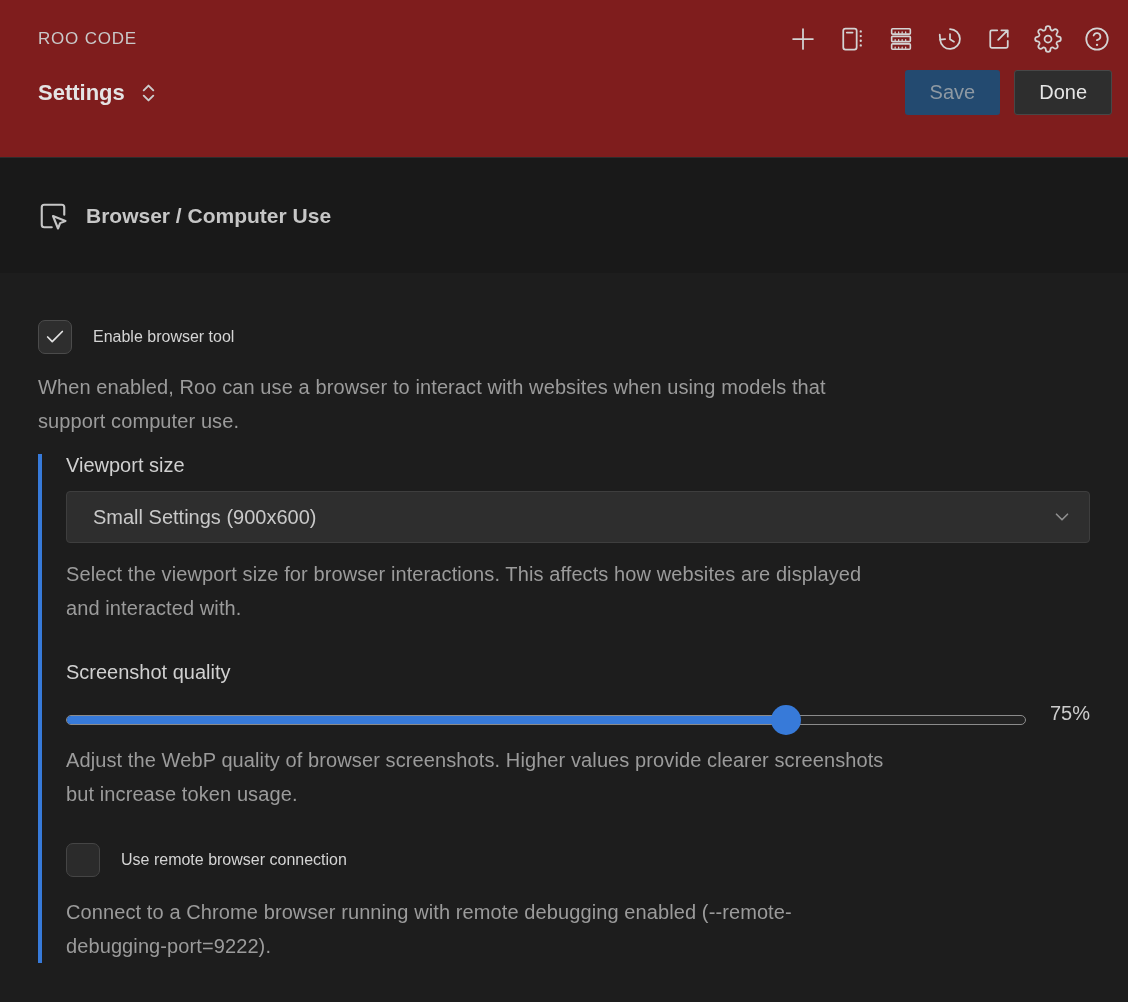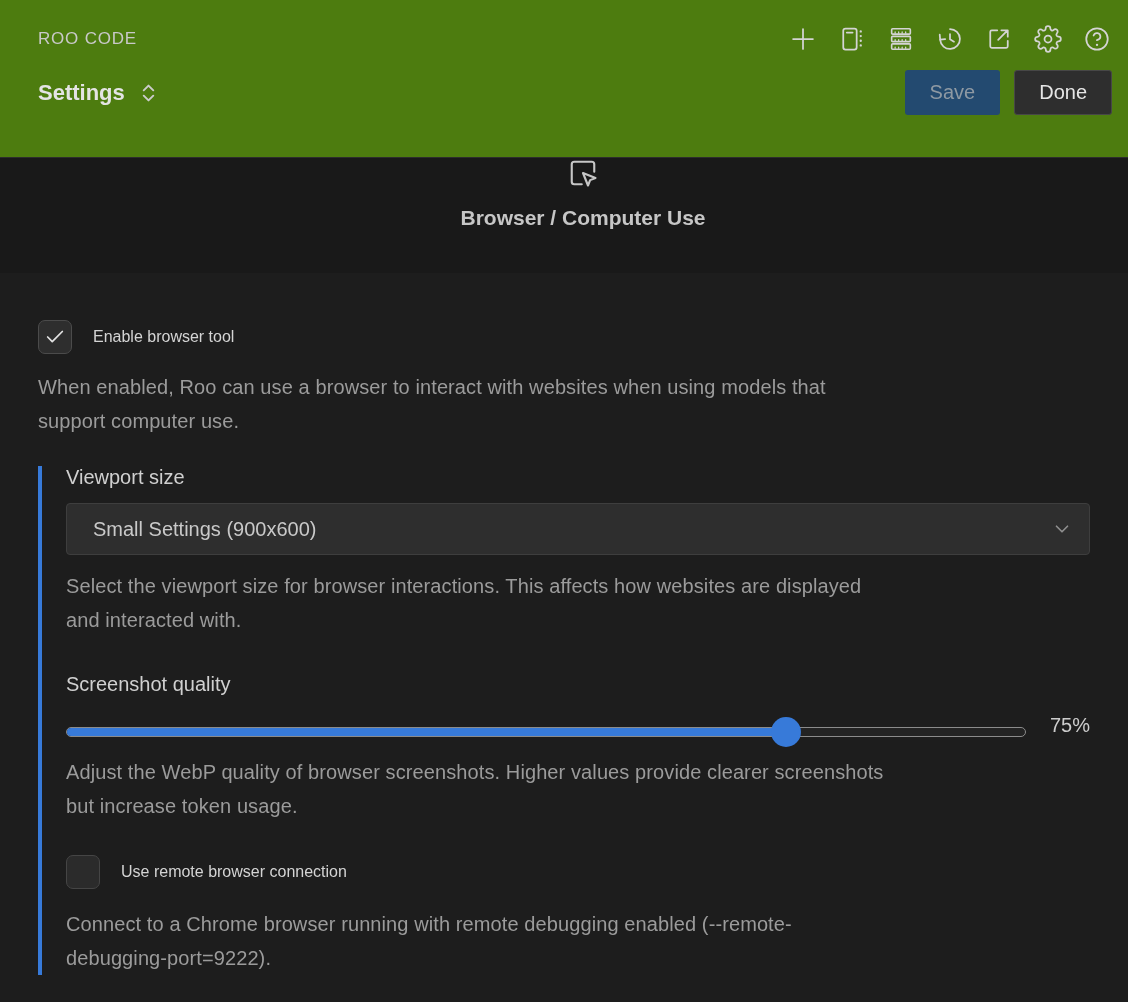--- a/index.html
+++ b/index.html
@@ -1,50 +1,50 @@
 <!DOCTYPE html>
 <html><head>
 <meta charset="utf-8">
 <style>
   * { margin:0; padding:0; box-sizing:border-box; }
   html,body { width:1128px; height:1002px; background:#1d1d1d; font-family:"Liberation Sans", sans-serif; overflow:hidden; }
 
   
-  .app-header { height:158px; background:#4d7c0f; border-bottom:1px solid #2d2d2d; padding:0 16px 0 38px; display:flex; flex-direction:column; }
+  .app-header { height:158px; background:#7f1d1d; border-bottom:1px solid #2d2d2d; padding:0 16px 0 38px; display:flex; flex-direction:column; }
   .header-row1 { display:flex; justify-content:space-between; align-items:center; margin-top:24px; }
   .app-title { font-size:17px; letter-spacing:0.8px; color:#c9c9c9; font-weight:400; }
   .toolbar { display:flex; align-items:center; gap:19px; color:#d4d4d4; }
   .icon-btn { width:30px; height:30px; display:flex; align-items:center; justify-content:center; cursor:pointer; }
   .icon-btn svg { stroke:#d4d4d4; }
 
   .header-row2 { display:flex; justify-content:space-between; align-items:center; margin-top:16px; }
   .page-title-wrap { display:flex; align-items:center; gap:15px; }
   .page-title { font-size:22px; font-weight:700; color:#e4e4e4; }
   .title-chevrons { display:flex; align-items:center; color:#cccccc; cursor:pointer; }
   .header-buttons { display:flex; gap:14px; }
   .btn { height:45px; padding:0 24px; border-radius:3px; font-size:20px; display:flex; align-items:center; cursor:pointer; border:1px solid transparent; font-family:inherit; }
   .btn-save { background:#234a70; color:#8e99a3; }
   .btn-done { background:#2e2e2e; color:#e6e6e6; border-color:#474747; }
 
   
-  .section-band { height:115px; background:#191919; display:flex; align-items:center; padding-left:38px; gap:18px; color:#c6c6c6;flex-direction:column; }
+  .section-band { height:115px; background:#191919; display:flex; align-items:center; padding-left:38px; gap:18px; color:#c6c6c6; }
   .section-band svg { stroke:#c6c6c6; }
   .section-title { font-size:21px; font-weight:700; color:#c6c6c6; }
 
   
   .content { padding:47px 38px 0 38px; background:#1d1d1d; }
 
   .check-row { display:flex; align-items:center; gap:21px; }
   .checkbox { width:34px; height:34px; border-radius:7px; background:#2e2e2e; border:1px solid #4b4b4b; display:flex; align-items:center; justify-content:center; cursor:pointer; flex:0 0 auto; }
   .checkbox.unchecked { background:#2b2b2b; border-color:#454545; }
   .check-label { font-size:16px; color:#d4d4d4; }
 
   .desc { font-size:20px; color:#9b9b9b; line-height:34px; margin-top:16px; white-space:pre-line; letter-spacing:0.1px; }
 
-  .blue-section { margin-top:28px; border-left:4px solid #377ad9; padding-left:24px; }
+  .blue-section { margin-top:16px; border-left:4px solid #377ad9; padding-left:24px; }
   .field-label { font-size:20px; color:#d0d0d0; }
 
   .select { margin-top:14px; height:52px; background:#2e2e2e; border:1px solid #3e3e3e; border-radius:4px; display:flex; align-items:center; justify-content:space-between; padding:0 16px 0 26px; cursor:pointer; }
   .select-value { font-size:20px; color:#c9c9c9; }
   .select svg { stroke:#909090; }
 
   .group-quality { margin-top:36px; }
   .slider-row { display:flex; align-items:flex-end; margin-top:18px; gap:16px; }
   .slider-track { flex:1; height:10px; border:1px solid #8b8b8b; border-radius:6px; background:#232323; position:relative; cursor:pointer; }
   .slider-fill { height:100%; background:#377ad9; border-radius:6px; position:relative; }

